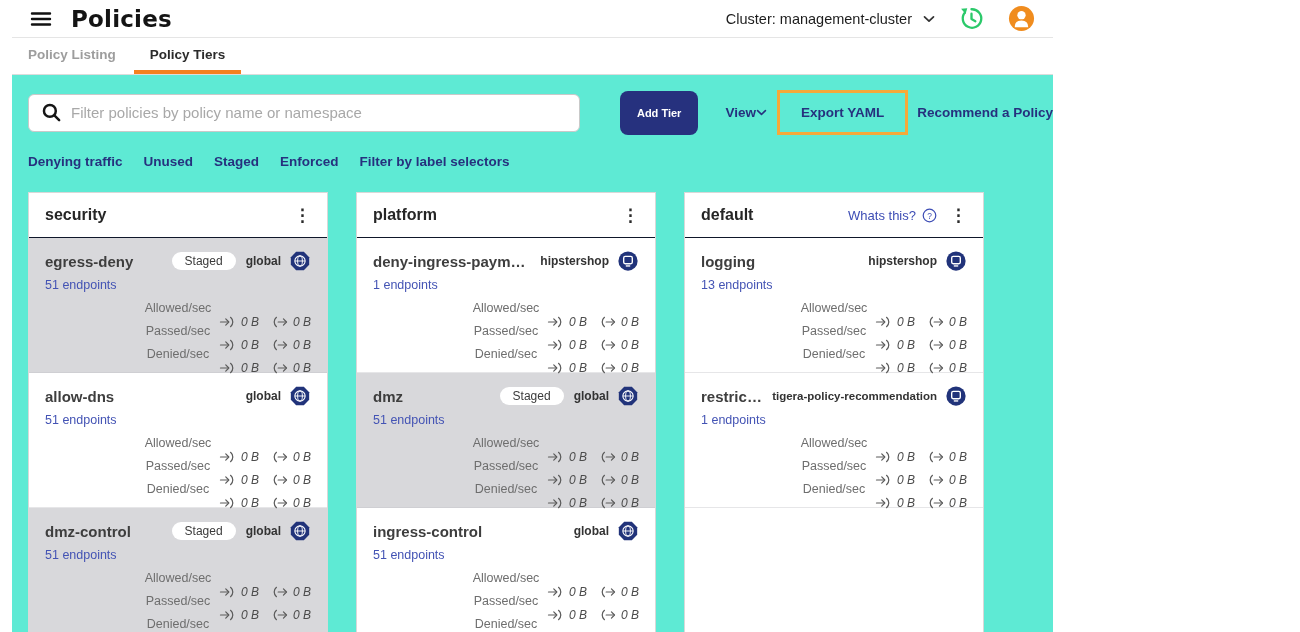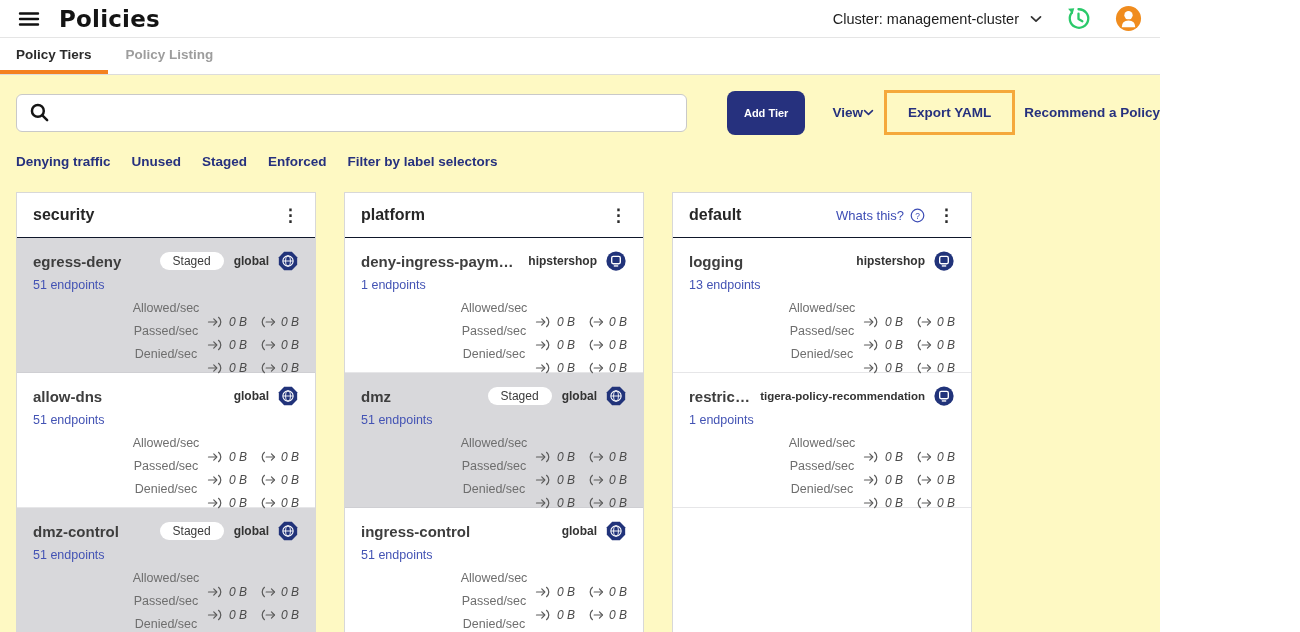--- a/index.html
+++ b/index.html
@@ -1,18 +1,18 @@
 <!DOCTYPE html>
 <html style="--accent: #F4811F; --navy: #26317E; --link-blue: #4353B4; --highlight: #F5A93B; --green: #2BC96A; --avatar-orange: #F08C1E; --icon-navy: #21337A; --staged-bg: #D8D8DB;"><head>
 <meta charset="utf-8">
 <style>
   * { margin:0; padding:0; box-sizing:border-box; }
   html,body { background:#fff; }
   body { font-family:"Liberation Sans", sans-serif; }
-  .screen { width:1160px; height:632px; overflow:hidden; background:#fef9c3; position:relative; }
+  .screen { width:1041px; height:632px; overflow:hidden; background:#5eead4; position:relative;margin-left:12px; }
 
   
   .topbar { height:38px; display:flex; align-items:center; padding:0 18px 0 16px; border-bottom:1px solid #e5e5e5; background:#fff; }
   .hamburger { width:26px; height:26px; display:flex; align-items:center; justify-content:center; cursor:pointer; }
   .app-title { font-family:"DejaVu Sans", sans-serif; font-size:23px; font-weight:700; color:#141414; margin-left:17px; letter-spacing:.2px; }
   .topbar-right { margin-left:auto; display:flex; align-items:center; gap:23px; }
   .cluster-select { display:flex; align-items:center; gap:11px; font-size:14.5px; color:#1d1d1d; cursor:pointer; }
   .cluster-select .chev { color:#333; display:flex; }
   .icon-btn { display:flex; align-items:center; justify-content:center; cursor:pointer; }
 
@@ -94,36 +94,37 @@
         <svg viewBox="0 0 28 28" width="27" height="27">
           <circle cx="14" cy="14" r="13" fill="#F08C1E"></circle>
           <circle cx="14" cy="10.6" r="4.3" fill="#fff"></circle>
           <path d="M7 23 q0 -7 7 -7 q7 0 7 7 z" fill="#fff"></path>
         </svg>
       </span>
     </div>
   </div>
 
   <div class="tabbar">
+    <div class="tab">
+        <span>Policy Listing</span>
+      </div>
     <div class="tab active">
         <span>Policy Tiers</span>
-      </div>
-    <div class="tab">
-        <span>Policy Listing</span>
       </div>
   </div>
 
   <div class="toolbar">
     <div class="search-box">
       <span style="display:flex;">
         <svg viewBox="0 0 22 22" width="21" height="21" fill="none" stroke="#151515" stroke-width="2.6" stroke-linecap="round">
             <circle cx="9.3" cy="9.3" r="6.2"></circle>
             <path d="M14 14 L19 19"></path>
           </svg>
       </span>
+      <input type="text" placeholder="Filter policies by policy name or namespace" style="">
     </div>
     <button class="btn-primary">Add Tier</button>
     <button class="text-btn view-btn">
       <span>View</span>
       <span style="display:flex;color:var(--navy);">
         <svg viewBox="0 0 12 8" width="11" height="7" fill="none" stroke="currentColor" stroke-width="1.8" stroke-linecap="round" stroke-linejoin="round">
             <path d="M1.5 1.8 L6 6.2 L10.5 1.8"></path>
           </svg>
       </span>
     </button>

